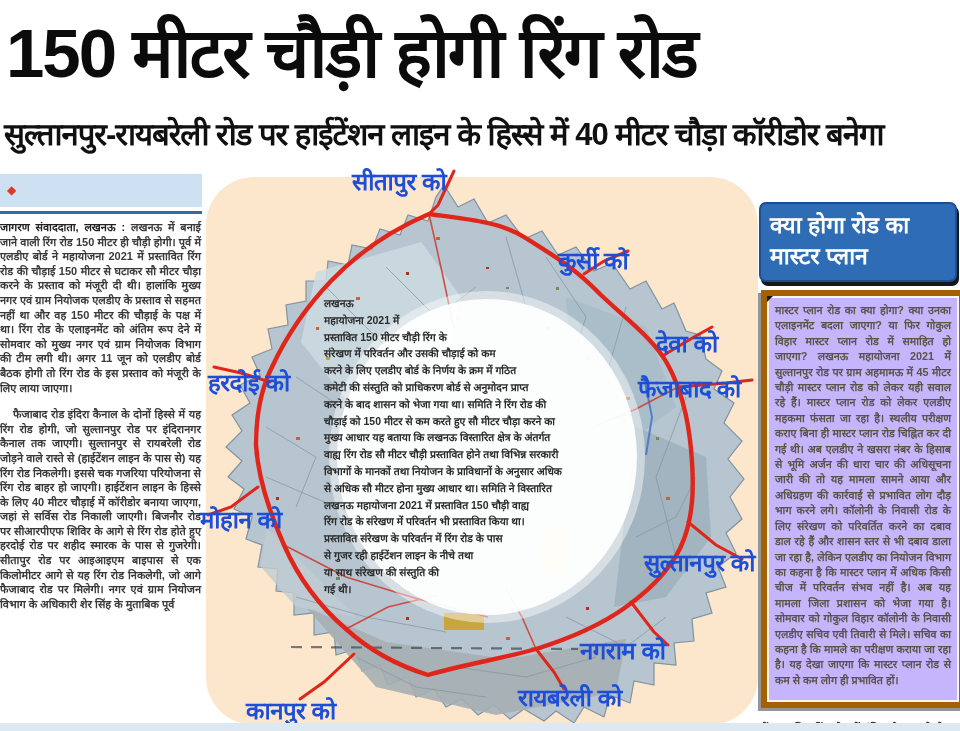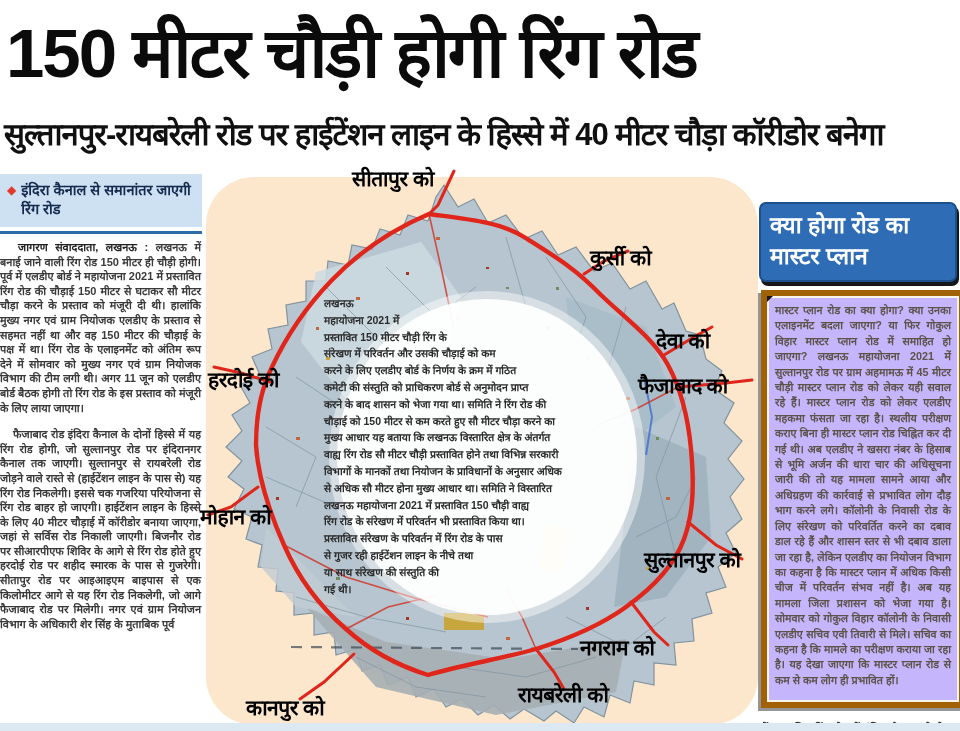--- a/index.html
+++ b/index.html
@@ -29,34 +29,34 @@
   }
   .lead-box .diamond{color:#e0392a;font-size:12px;line-height:18px;}
   .lead-box .lead-title{
     font-size:14.5px;font-weight:800;line-height:19px;color:#142a4e;
   }
   .lead-rule{height:3px;background:#2e6da8;margin:4px 2px 6px 0;}
   .news-text{
     font-size:11px;line-height:14.6px;text-align:justify;color:#3a3a3a;
     font-weight:600;padding-right:3px;
   }
-  .news-text .dateline{font-weight:800;color:#222;padding-left:18px;}
+  .news-text .dateline{font-weight:800;color:#222;}
   .para2{margin-top:12px;text-indent:13px;}
   
   .map-panel{
     position:absolute;left:206px;top:177px;width:552px;height:548px;
     background:#fce7cd;border-radius:48px;
   }
   .map-panel svg{position:absolute;left:0;top:0;overflow:visible;}
   .map-label{
-    position:absolute;font-size:21px;font-weight:800;color:#000000;
+    position:absolute;font-size:24px;font-weight:800;color:#1d4ed8;
     white-space:nowrap;letter-spacing:-0.5px;
   }
   .lbl-sitapur  {left:146px;top:-13px;}
-  .lbl-kursi    {left:352px;top:66px;margin-left:32px;}
+  .lbl-kursi    {left:352px;top:66px;}
   .lbl-deva     {left:450px;top:140px;margin-top:9px;}
   .lbl-faizabad {left:432px;top:194px;font-family:Liberation Serif, serif;}
   .lbl-sultanpur{left:438px;top:368px;}
   .lbl-nagram   {left:374px;top:456px;}
   .lbl-raybareli{left:312px;top:503px;text-align:right;}
   .lbl-kanpur   {left:40px; top:516px;}
   .lbl-mohan    {left:-6px; top:325px;}
   .lbl-hardoi   {left:2px;  top:188px;}
   .center-note{
     position:absolute;left:118px;top:118px;width:326px;
@@ -93,21 +93,20 @@
 </style>
 </head>
 <body>
 
 <div class="headline">150 मीटर चौड़ी होगी रिंग रोड</div>
 <div class="subheadline">सुल्तानपुर-रायबरेली रोड पर हाईटेंशन लाइन के हिस्से में 40 मीटर चौड़ा कॉरीडोर बनेगा</div>
 
 <div class="left-col">
   <div class="lead-box">
     <span class="diamond">◆</span>
-    <span class="lead-title">इंदिरा कैनाल से समानांतर जाएगी रिंग रोड</span>
   </div>
   <div class="lead-rule"></div>
   <div class="news-text">
     <span class="dateline">जागरण संवाददाता, लखनऊ :</span><span> लखनऊ में बनाई जाने वाली रिंग रोड 150 मीटर ही चौड़ी होगी। पूर्व में एलडीए बोर्ड ने महायोजना 2021 में प्रस्तावित रिंग रोड की चौड़ाई 150 मीटर से घटाकर सौ मीटर चौड़ा करने के प्रस्ताव को मंजूरी दी थी। हालांकि मुख्य नगर एवं ग्राम नियोजक एलडीए के प्रस्ताव से सहमत नहीं था और वह 150 मीटर की चौड़ाई के पक्ष में था। रिंग रोड के एलाइनमेंट को अंतिम रूप देने में सोमवार को मुख्य नगर एवं ग्राम नियोजक विभाग की टीम लगी थी। अगर 11 जून को एलडीए बोर्ड बैठक होगी तो रिंग रोड के इस प्रस्ताव को मंजूरी के लिए लाया जाएगा।</span>
   </div>
   <div class="news-text para2">फैजाबाद रोड इंदिरा कैनाल के दोनों हिस्से में यह रिंग रोड होगी, जो सुल्तानपुर रोड पर इंदिरानगर कैनाल तक जाएगी। सुल्तानपुर से रायबरेली रोड जोड़ने वाले रास्ते से (हाईटेंशन लाइन के पास से) यह रिंग रोड निकलेगी। इससे चक गजरिया परियोजना से रिंग रोड बाहर हो जाएगी। हाईटेंशन लाइन के हिस्से के लिए 40 मीटर चौड़ाई में कॉरीडोर बनाया जाएगा, जहां से सर्विस रोड निकाली जाएगी। बिजनौर रोड पर सीआरपीएफ शिविर के आगे से रिंग रोड होते हुए हरदोई रोड पर शहीद स्मारक के पास से गुजरेगी। सीतापुर रोड पर आइआइएम बाइपास से एक किलोमीटर आगे से यह रिंग रोड निकलेगी, जो आगे फैजाबाद रोड पर मिलेगी। नगर एवं ग्राम नियोजन विभाग के अधिकारी शेर सिंह के मुताबिक पूर्व</div>
 </div>
 
 <div class="map-panel">
   <svg width="552" height="548" viewBox="0 0 552 548">

